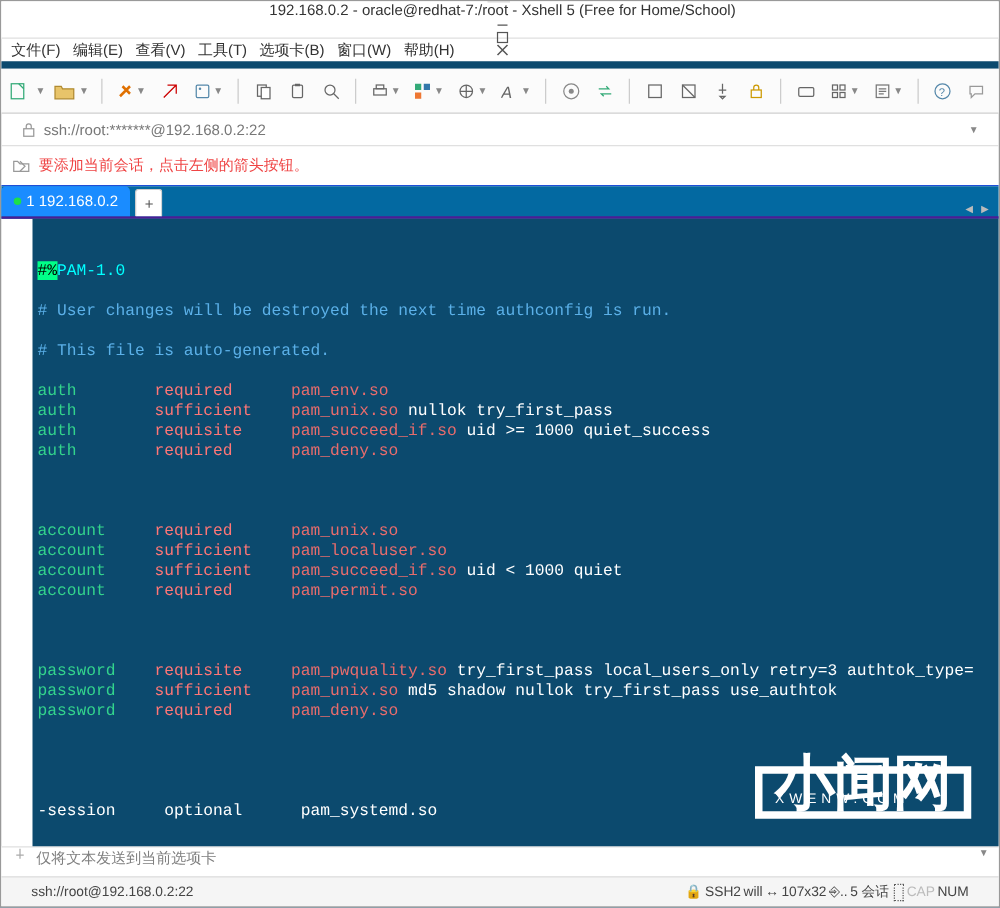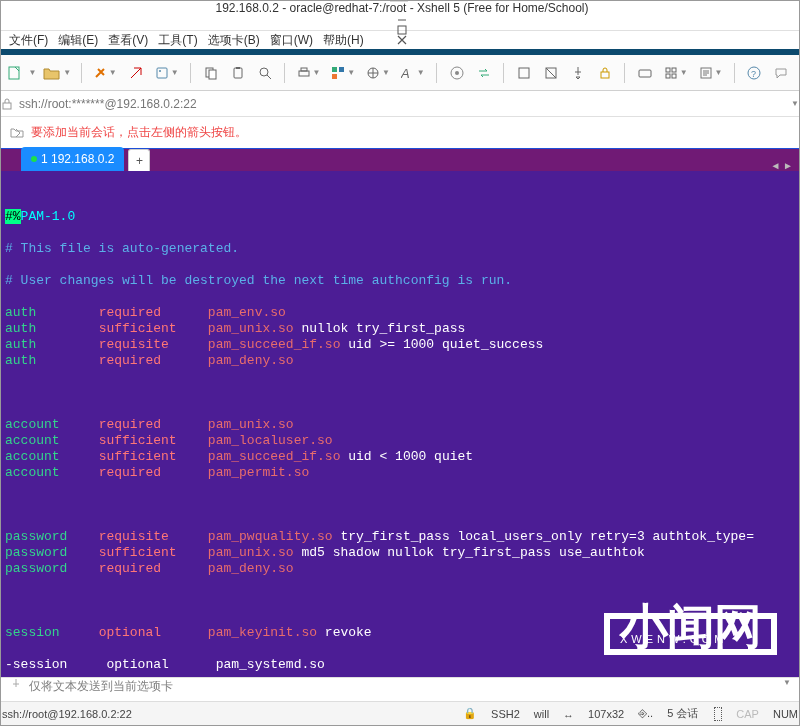--- a/index.html
+++ b/index.html
@@ -7,44 +7,44 @@
 .titlebar { height: 30px; display: flex; align-items: center; padding: 0 4px 0 8px; background: #fff; border-bottom: 1px solid #e0e0e0; flex-direction: column; }
 .titlebar .icon { width: 16px; height: 16px; background: radial-gradient(circle at 40% 40%, #e74c3c 55%, transparent 56%), #fff; border-radius: 50%; box-shadow: 0 0 0 1px rgba(0,0,0,.15); margin-right: 6px; }
 .titlebar .title { flex: 1; color: #333; }
 .winbtn { width: 44px; height: 28px; display: flex; align-items: center; justify-content: center; color: #555; }
 .menubar { height: 24px; display: flex; align-items: center; padding: 0 8px; gap: 10px; color: #333; border-bottom: 6px solid #0c4a6e; }
 .menubar span { cursor: default; }
 .toolbar { height: 36px; display: flex; align-items: center; padding: 0 6px; gap: 4px; border-bottom: 1px solid #d0d0d0; background: #fbfbfb; }
 .toolbar .tbtn { width: 24px; height: 24px; display: flex; align-items: center; justify-content: center; color: #444; border-radius: 3px; }
 .toolbar .tbtn.dd { width: 32px; }
 .toolbar .sep { width: 1px; height: 20px; background: #ccc; margin: 0 4px; }
-.addrbar { height: 26px; display: flex; align-items: center; padding: 0 0; gap: 6px; color: #777; border-bottom: 1px solid #e0e0e0; }
+.addrbar { height: 26px; display: flex; align-items: center; padding: 0 16px; gap: 6px; color: #777; border-bottom: 1px solid #e0e0e0; }
 .addrbar .addr { flex: 1; }
 .hintbar { height: 32px; display: flex; align-items: center; padding: 0 8px; gap: 6px; color: #ef4444; border-bottom: 1px solid #1d4ed8; }
-.tabbar { height: 26px; display: flex; align-items: flex-end; background: #701a75; border-bottom: 4px solid #4c1d95; padding-left: 20px; }
+.tabbar { height: 26px; display: flex; align-items: flex-end; background: #0369a1; border-bottom: 2px solid #4c1d95; padding-left: 0; }
 .tab { height: 24px; display: flex; align-items: center; padding: 0 10px; font-size: 12px; border-top-left-radius: 4px; border-top-right-radius: 4px; margin-right: 2px; background: #1a8cff; color: #fff; position: relative; }
 .tab .dot { width:6px; height:6px; background:#1de04a; border-radius:50%; margin-right:4px; }
 .addtab { width: 22px; height: 22px; display: flex; align-items: center; justify-content: center; color: #555; background:#fff; border:1px solid #ccc; border-bottom:none; margin-left:2px; border-radius:3px 3px 0 0; }
 .tabnav { margin-left:auto; color:#bbb; padding:0 6px; font-size:10px; }
-.terminal { flex: 1; background: #4c1d95; color: #ccc; font-family: "Consolas","Courier New",monospace; font-size: 13px; line-height: 16px; padding: 18px 4px; white-space: pre; overflow: hidden; position: relative; }
+.terminal { flex: 1; background: #0c4a6e; color: #ccc; font-family: "Consolas","Courier New",monospace; font-size: 13px; line-height: 16px; padding: 18px 4px; white-space: pre; overflow: hidden; position: relative; margin-left: 25px; }
 .terminal .line { display:block; white-space: pre; }
 .tok-head  { color:#00ffff; }
 .tok-cmt   { color:#5bb0e8; }
 .tok-key   { color:#33d48c; }
 .tok-ctl   { color:#ff7676; }
 .tok-mod   { color:#e86c6c; }
 .tok-arg   { color:#ffffff; }
 .tok-plain { color:#ffffff; }
 .tok-inv   { background:#00ff88; color:#000; }
 .watermark { position:absolute; right:22px; bottom:22px; font-family:"Microsoft YaHei",sans-serif; font-size:48px; font-weight:700; color:#fff; border:6px solid #fff; padding:0 10px 2px; letter-spacing:-1px; mix-blend-mode: normal; }
 .watermark .sub { display:block; font-size:11px; font-weight:400; letter-spacing:4px; text-align:left; margin-top:-4px; }
 .chipline { display:inline-block; vertical-align:middle; width:8px; height:14px; border:1px dotted #5a5a5a; margin-left:2px; }
 .senderbar { height: 24px; display:flex; align-items:flex-start; padding:0 8px; color:#808080; gap:6px; background:#fff; border-top:1px solid #e0e0e0; }
 .senderbar .drop { margin-left:auto; }
-.statusbar { height: 24px; display:flex; align-items:center; padding:0 1px; gap:14px; background:#f5f5f5; border-top:1px solid #ddd; color:#444; font-size:11px; }
+.statusbar { height: 24px; display:flex; align-items:center; padding:0 24px; gap:2px; background:#f5f5f5; border-top:1px solid #ddd; color:#444; font-size:11px; }
 .statusbar .sp { flex:1; }
 .caret { font-size:8px; margin-left:2px; color:#888; }
 svg { display:block; }
 </style>
 </head>
 <body>
 
 <div class="titlebar">
   <span class="icon"></span>
   <span class="title">192.168.0.2 - oracle@redhat-7:/root - Xshell 5 (Free for Home/School)</span>
@@ -250,29 +250,29 @@
       <span>1 192.168.0.2</span>
     </div>
   <div class="addtab">
       <span>+</span>
     </div>
   <div class="tabnav">◄ ►</div>
 </div>
 
 <div class="terminal">
 <span class="line"><span class="tok-inv">#%</span><span class="tok-head">PAM-1.0</span></span>
+<span class="line tok-cmt"># User changes will be destroyed the next time authconfig is run.</span>
 <span class="line tok-cmt"># This file is auto-generated.</span>
-<span class="line tok-cmt"># User changes will be destroyed the next time authconfig is run.</span>
 <div id="grp1"><span class="line"><span class="tok-key">auth        </span><span class="tok-ctl">required      </span><span class="tok-mod">pam_env.so</span></span><span class="line"><span class="tok-key">auth        </span><span class="tok-ctl">sufficient    </span><span class="tok-mod">pam_unix.so</span><span class="tok-arg"> nullok try_first_pass</span></span><span class="line"><span class="tok-key">auth        </span><span class="tok-ctl">requisite     </span><span class="tok-mod">pam_succeed_if.so</span><span class="tok-arg"> uid &gt;= 1000 quiet_success</span></span><span class="line"><span class="tok-key">auth        </span><span class="tok-ctl">required      </span><span class="tok-mod">pam_deny.so</span></span></div>
 <span class="line">&nbsp;</span>
 <div id="grp2"><span class="line"><span class="tok-key">account     </span><span class="tok-ctl">required      </span><span class="tok-mod">pam_unix.so</span></span><span class="line"><span class="tok-key">account     </span><span class="tok-ctl">sufficient    </span><span class="tok-mod">pam_localuser.so</span></span><span class="line"><span class="tok-key">account     </span><span class="tok-ctl">sufficient    </span><span class="tok-mod">pam_succeed_if.so</span><span class="tok-arg"> uid &lt; 1000 quiet</span></span><span class="line"><span class="tok-key">account     </span><span class="tok-ctl">required      </span><span class="tok-mod">pam_permit.so</span></span></div>
 <span class="line">&nbsp;</span>
 <div id="grp3"><span class="line"><span class="tok-key">password    </span><span class="tok-ctl">requisite     </span><span class="tok-mod">pam_pwquality.so</span><span class="tok-arg"> try_first_pass local_users_only retry=3 authtok_type=</span></span><span class="line"><span class="tok-key">password    </span><span class="tok-ctl">sufficient    </span><span class="tok-mod">pam_unix.so</span><span class="tok-arg"> md5 shadow nullok try_first_pass use_authtok</span></span><span class="line"><span class="tok-key">password    </span><span class="tok-ctl">required      </span><span class="tok-mod">pam_deny.so</span></span></div>
 <span class="line">&nbsp;</span>
-<div id="grp4"><span class="line"><span class="tok-key">session     </span><span class="tok-ctl">optional      </span><span class="tok-mod">pam_keyinit.so</span><span class="tok-arg"> revoke</span></span></div>
+<div id="grp4"></div>
 <span class="line tok-plain">-session     optional      pam_systemd.so</span>
 
 
 
 
 
 <div class="watermark"><span>小闻网</span><span class="sub">XWENW.COM</span></div>
 </div>
 
 <div class="senderbar">

